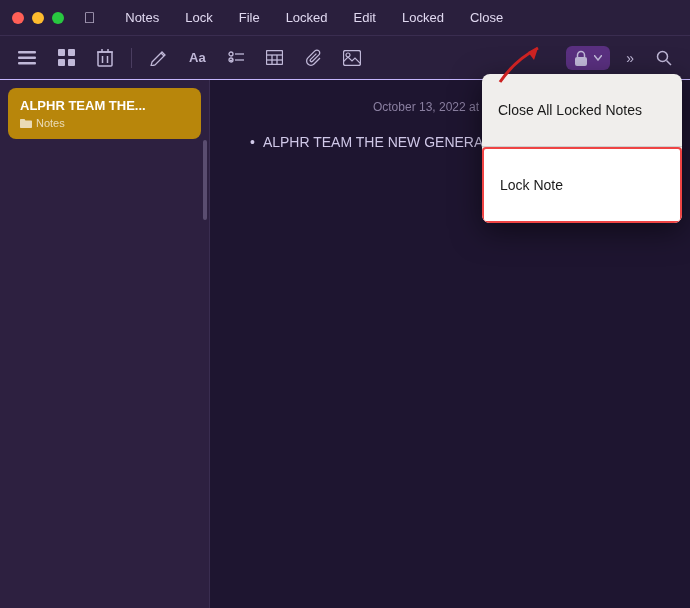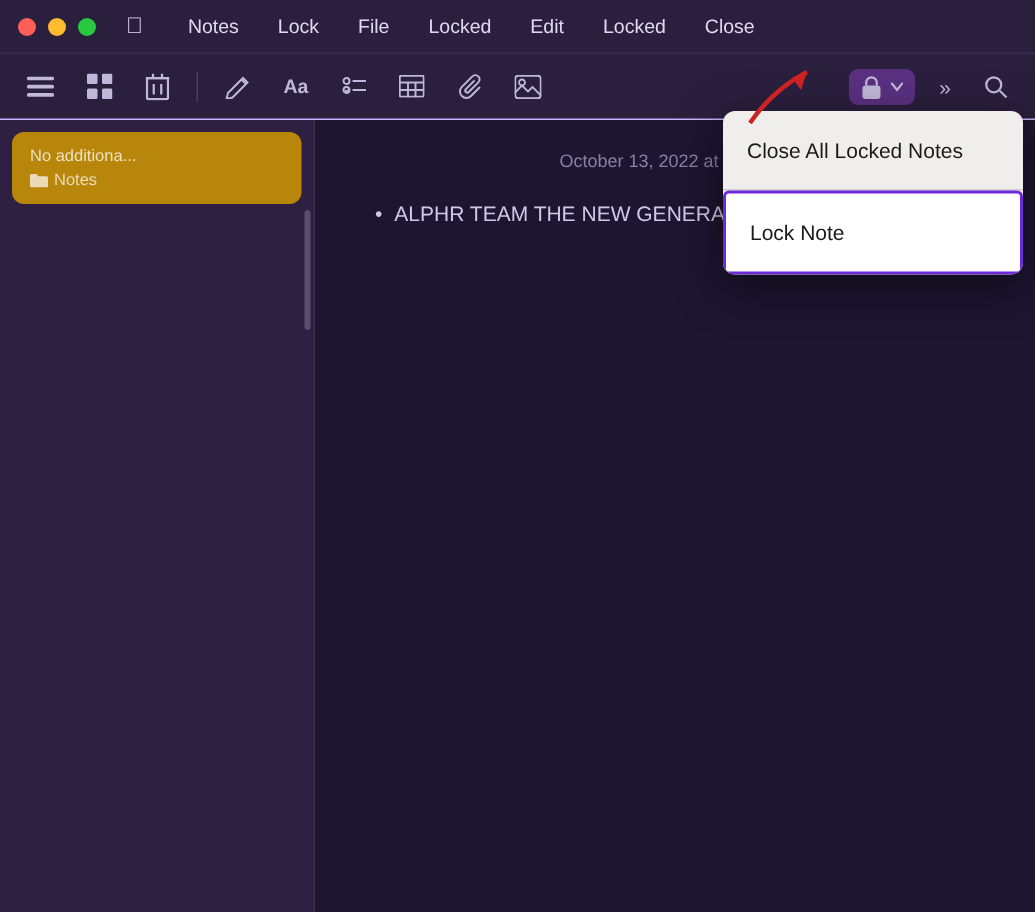--- a/index.html
+++ b/index.html
@@ -199,33 +199,33 @@
       right: 8px;
       background: #f0eeec;
       border-radius: 8px;
       box-shadow: 0 8px 30px rgba(0,0,0,0.5);
       overflow: hidden;
       width: 200px;
       z-index: 100;
     }
 
     .dropdown-item {
-      padding: 18px 16px;
+      padding: 28px 16px;
       font-size: 14px;
       color: #1a1a1a;
       cursor: pointer;
       background: transparent;
       border: none;
       width: 100%;
       text-align: left;
     }
 
     .dropdown-item-highlighted {
       background: #fff;
-      border: 2px solid #6d28d9;
+      border: 2px solid #ef4444;
       border-radius: 4px;
       font-weight: 500;
     }
 
     .dropdown-divider {
       height: 1px;
       background: #d0cece;
     }
 
     
@@ -346,21 +346,21 @@
       <circle cx="6.5" cy="6.5" r="5" stroke="#c0b8d8" stroke-width="1.5" fill="none"></circle>
       <line x1="10.5" y1="10.5" x2="15" y2="15" stroke="#c0b8d8" stroke-width="1.5"></line>
     </svg>
   </button>
 </div>
 
 <div class="main-content">
 
   <div class="sidebar" style="position:relative;">
     <div class="note-card">
-      <div class="note-card-preview">No additiona...</div>
+      <div class="note-card-title">ALPHR TEAM THE...</div>
       <div class="note-card-folder">
         <svg width="12" height="10" viewBox="0 0 12 10" fill="none">
           <path d="M0 2C0 1.4 0.4 1 1 1H4.5L5.5 2.5H11C11.6 2.5 12 2.9 12 3.5V9C12 9.6 11.6 10 11 10H1C0.4 10 0 9.6 0 9V2Z" fill="rgba(255,255,255,0.7)"></path>
         </svg>
         <span>Notes</span>
       </div>
     </div>
 
     <div class="sidebar-scroll"></div>
   </div>

